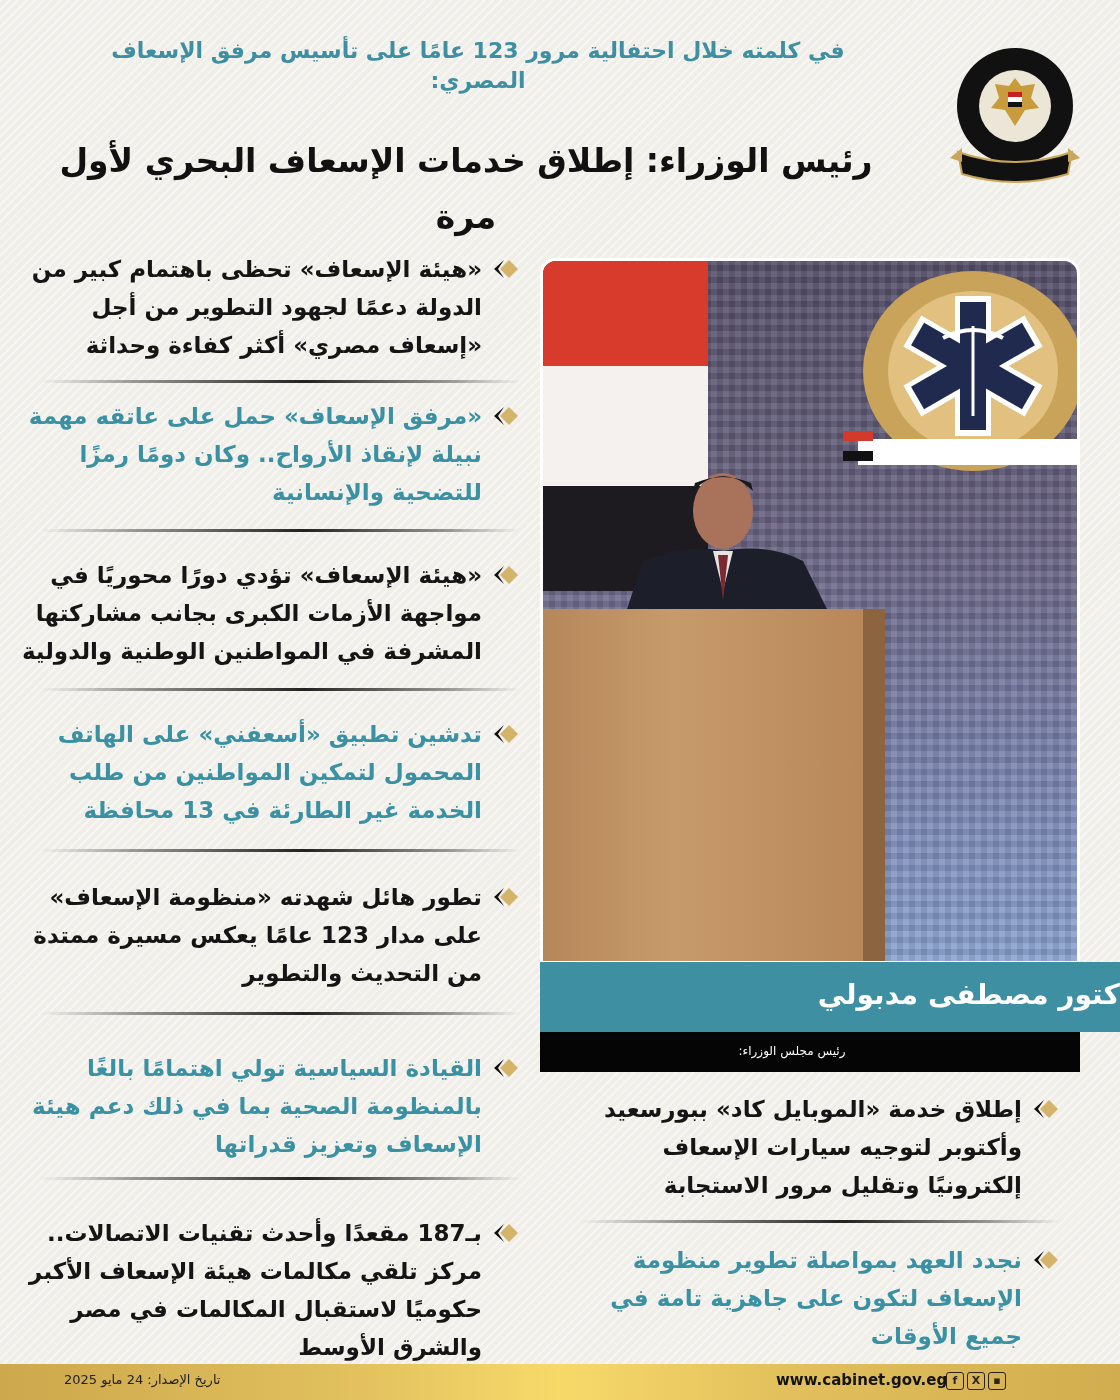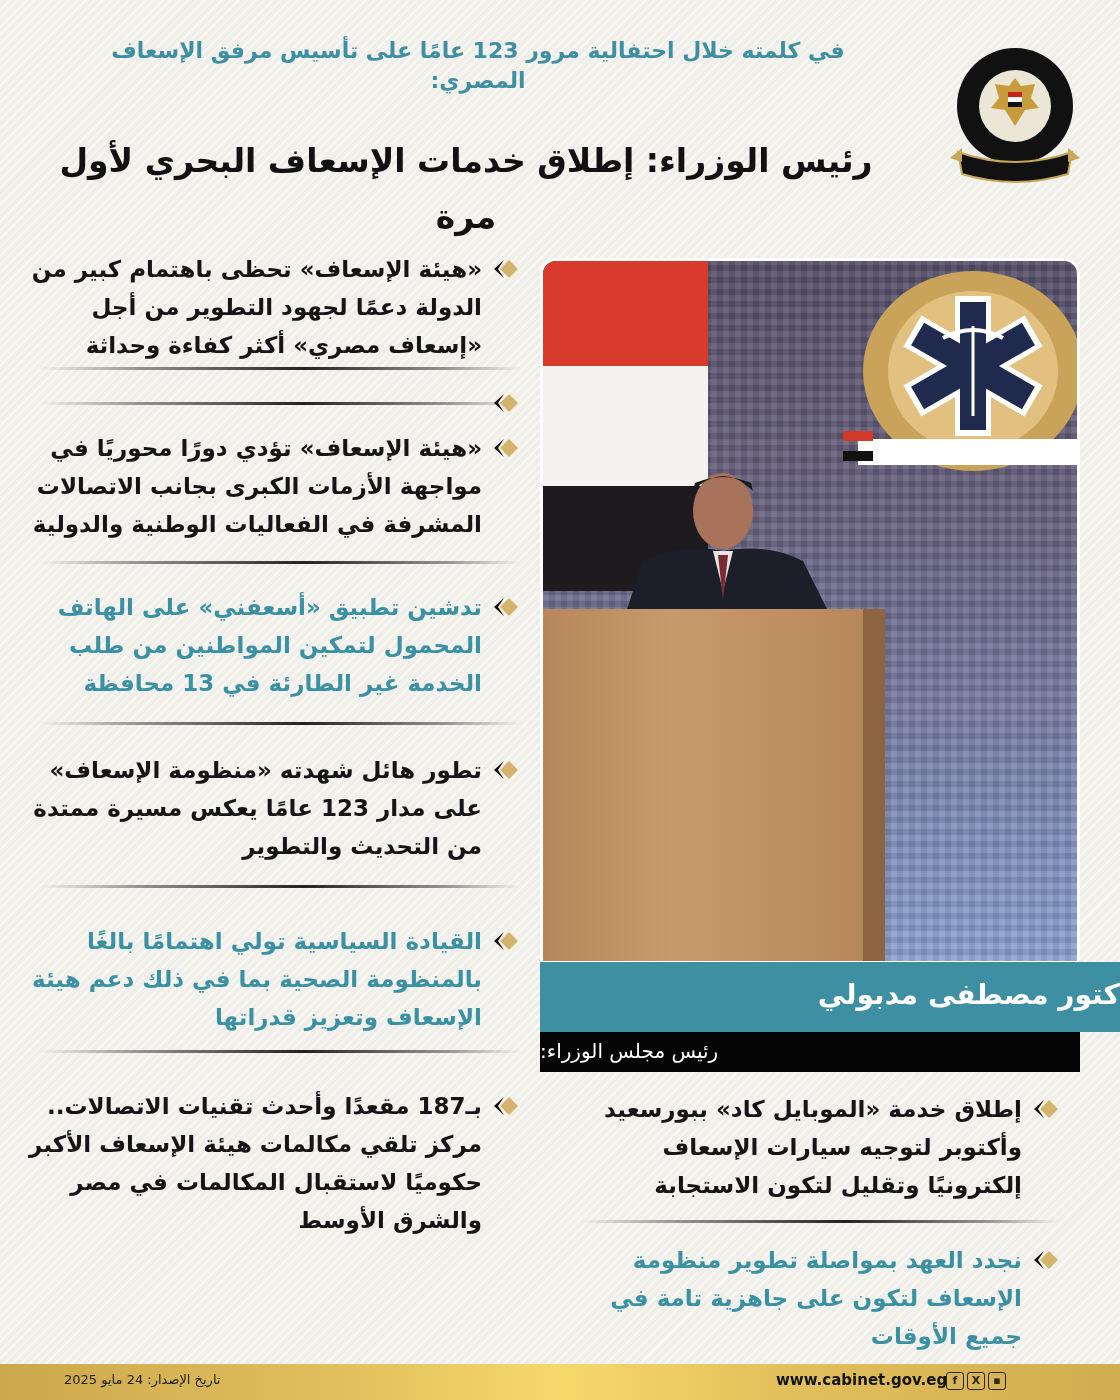--- a/index.html
+++ b/index.html
@@ -85,21 +85,21 @@
   }
   .name-bar {
     position: absolute; left: 540px; top: 962px; width: 644px; height: 70px;
     background: #3e8fa2; color: #ffffff;
     font-size: 28px; font-weight: bold; text-align: right;
     padding-right: 28px; line-height: 66px;
   }
   .role-bar {
     position: absolute; left: 540px; top: 1032px; width: 540px; height: 40px;
     background: #050505; color: #fff;
-    font-size: 20px; text-align: left;
+    font-size: 12px; text-align: center;
     padding-right: 36px; line-height: 38px;
   }
   .right-col {
     position: absolute; left: 560px; top: 1090px; width: 500px;
   }
   
   .footer {
     position: absolute; left: 0; top: 1364px; width: 1120px; height: 36px;
     background: linear-gradient(90deg, #cda84c 0%, #e0bf5d 30%, #f7d96a 50%, #e2c05c 70%, #d2ad4f 100%);
     direction: ltr;
@@ -137,43 +137,44 @@
     <path d="M128 108 L140 118 L128 122z" fill="#c8a65a"></path>
   </svg>
 </div>
 
 <div class="subtitle">في كلمته خلال احتفالية مرور 123 عامًا على تأسيس مرفق الإسعاف المصري:</div>
 <div class="title">
   <div>رئيس الوزراء: إطلاق خدمات الإسعاف البحري لأول مرة</div>
 </div>
 
 <div class="left-col">
-  <div class="bullet" style="padding-bottom:3px;">
+  <div class="bullet" style="padding-bottom:16px;">
     <svg class="diamond" viewBox="0 0 30 26">
         <path d="M4 13 L14 4 L8 13 L14 22z" fill="#111"></path>
         <path d="M10 13 L19 4 L28 13 L19 22z" fill="#d3b46a"></path>
       </svg>
     <div class="bullet-text dark">«هيئة الإسعاف» تحظى باهتمام كبير من الدولة دعمًا لجهود التطوير من أجل «إسعاف مصري» أكثر كفاءة وحداثة</div>
   </div>
   <div class="divider" style="margin-bottom:14px;"></div>
 
   <div class="bullet" style="padding-bottom:18px;">
     <svg class="diamond" viewBox="0 0 30 26">
         <path d="M4 13 L14 4 L8 13 L14 22z" fill="#111"></path>
         <path d="M10 13 L19 4 L28 13 L19 22z" fill="#d3b46a"></path>
       </svg>
+    <div class="bullet-text teal">«مرفق الإسعاف» حمل على عاتقه مهمة نبيلة لإنقاذ الأرواح.. وكان دومًا رمزًا للتضحية والإنسانية</div>
   </div>
   <div class="divider" style="margin-bottom:24px;"></div>
 
   <div class="bullet" style="padding-bottom:18px;">
     <svg class="diamond" viewBox="0 0 30 26">
         <path d="M4 13 L14 4 L8 13 L14 22z" fill="#111"></path>
         <path d="M10 13 L19 4 L28 13 L19 22z" fill="#d3b46a"></path>
       </svg>
-    <div class="bullet-text dark">«هيئة الإسعاف» تؤدي دورًا محوريًا في مواجهة الأزمات الكبرى بجانب الاتصالات المشرفة في الفعاليات الوطنية والدولية</div>
+    <div class="bullet-text dark">«هيئة الإسعاف» تؤدي دورًا محوريًا في مواجهة الأزمات الكبرى بجانب مشاركتها المشرفة في المواطنين الوطنية والدولية</div>
   </div>
   <div class="divider" style="margin-bottom:24px;"></div>
 
   <div class="bullet" style="padding-bottom:20px;">
     <svg class="diamond" viewBox="0 0 30 26">
         <path d="M4 13 L14 4 L8 13 L14 22z" fill="#111"></path>
         <path d="M10 13 L19 4 L28 13 L19 22z" fill="#d3b46a"></path>
       </svg>
     <div class="bullet-text teal">تدشين تطبيق «أسعفني» على الهاتف المحمول لتمكين المواطنين من طلب الخدمة غير الطارئة في 13 محافظة</div>
   </div>
@@ -243,21 +244,21 @@
 
 <div class="name-bar">الدكتور مصطفى مدبولي</div>
 <div class="role-bar">رئيس مجلس الوزراء:</div>
 
 <div class="right-col">
   <div class="bullet" style="padding-bottom:16px;">
     <svg class="diamond" viewBox="0 0 30 26">
         <path d="M4 13 L14 4 L8 13 L14 22z" fill="#111"></path>
         <path d="M10 13 L19 4 L28 13 L19 22z" fill="#d3b46a"></path>
       </svg>
-    <div class="bullet-text dark">إطلاق خدمة «الموبايل كاد» ببورسعيد وأكتوبر لتوجيه سيارات الإسعاف إلكترونيًا وتقليل لتكون الاستجابة</div>
+    <div class="bullet-text dark">إطلاق خدمة «الموبايل كاد» ببورسعيد وأكتوبر لتوجيه سيارات الإسعاف إلكترونيًا وتقليل مرور الاستجابة</div>
   </div>
   <div class="divider" style="margin-bottom:18px;"></div>
   <div class="bullet">
     <svg class="diamond" viewBox="0 0 30 26">
         <path d="M4 13 L14 4 L8 13 L14 22z" fill="#111"></path>
         <path d="M10 13 L19 4 L28 13 L19 22z" fill="#d3b46a"></path>
       </svg>
     <div class="bullet-text teal">نجدد العهد بمواصلة تطوير منظومة الإسعاف لتكون على جاهزية تامة في جميع الأوقات</div>
   </div>
 </div>

